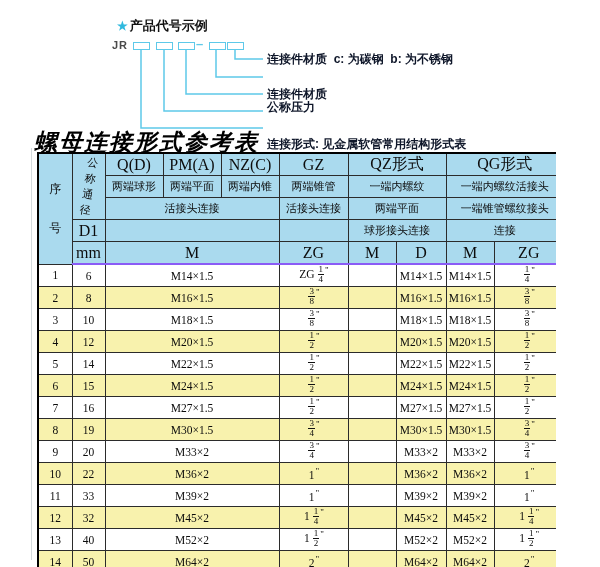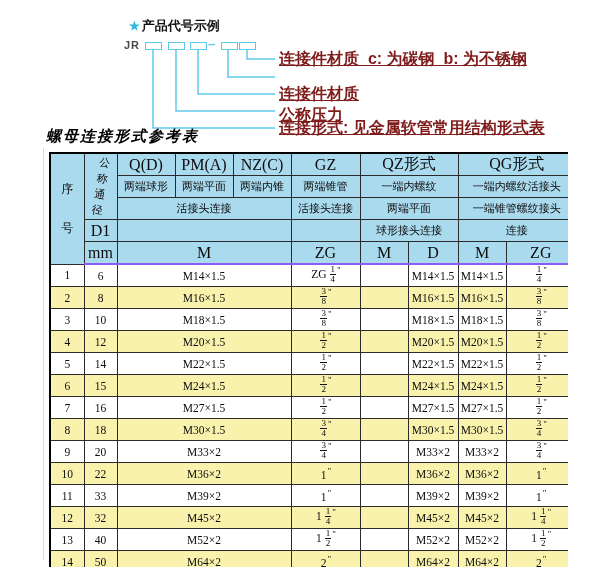--- a/index.html
+++ b/index.html
@@ -1,32 +1,32 @@
 <!DOCTYPE html>
 <html><head>
 <meta charset="utf-8">
 <style>
   html,body{margin:0;padding:0;background:#fff;}
   .page{position:relative;width:556px;height:567px;background:#ffffff;overflow:hidden;
-        font-family:"Liberation Sans",sans-serif;color:#111;margin-left:12px;}
+        font-family:"Liberation Sans",sans-serif;color:#111;}
 
   
   .diagram-heading{position:absolute;left:117px;top:17px;font-size:13px;font-weight:bold;
                    white-space:pre;}
   .diagram-heading .star{color:#2fb9de;font-size:12px;margin-right:2px;}
   .code-prefix{position:absolute;left:112px;top:39px;font-size:11px;font-weight:bold;color:#4a4a4a;letter-spacing:1px;}
   .code-box{position:absolute;top:42px;width:15px;height:6px;border:1.5px solid #5ec9e9;background:#fff;}
   .code-dash{position:absolute;left:196px;top:36px;color:#5ec9e9;font-weight:bold;font-size:13px;}
   .connectors{position:absolute;left:0;top:0;}
-  .diagram-label{position:absolute;left:267px;height:14px;font-size:16px;font-weight:bold;
-                 white-space:pre;color:#7f1d1d;line-height:14px;text-decoration:underline;}
+  .diagram-label{position:absolute;left:267px;height:14px;font-size:12px;font-weight:bold;
+                 white-space:pre;color:#0f172a;line-height:14px;}
 
   
   .table-title{position:absolute;left:34px;top:127px;font-family:"Liberation Serif",serif;
-               font-size:15px;font-weight:bold;font-style:italic;letter-spacing:2px;color:#000;text-align:right;}
+               font-size:23px;font-weight:bold;font-style:italic;letter-spacing:2px;color:#000;text-align:right;}
 
   .scan-line{position:absolute;left:31px;top:148px;width:1px;height:412px;background:#d4dadd;}
 
   
   .table-wrap{position:absolute;left:37px;top:152px;}
   table{border-collapse:collapse;table-layout:fixed;width:526px;border:2px solid #000;background:#fff;}
   th,td{border:1px solid #2b2b2b;text-align:center;vertical-align:middle;padding:0;overflow:hidden;}
   thead th{background:#aadaee;height:21px;font-weight:normal;font-size:11px;
            font-family:"Liberation Serif",serif;color:#0c0c0c;}
   thead th.lat{font-size:16px;}
@@ -63,22 +63,22 @@
   <svg class="connectors" width="600" height="150">
     <polyline points="235,49 235,59 263,59" fill="none" stroke="#5ec9e9" stroke-width="1.5"></polyline>
     <polyline points="216,49 216,77 263,77" fill="none" stroke="#5ec9e9" stroke-width="1.5"></polyline>
     <polyline points="186,49 186,94 263,94" fill="none" stroke="#5ec9e9" stroke-width="1.5"></polyline>
     <polyline points="164,49 164,111 263,111" fill="none" stroke="#5ec9e9" stroke-width="1.5"></polyline>
     <polyline points="141,49 141,128 263,128" fill="none" stroke="#5ec9e9" stroke-width="1.5"></polyline>
   </svg>
 
   <div class="diagram-label" style="top:52px">连接件材质  c: 为碳钢  b: 为不锈钢</div>
   <div class="diagram-label" style="top:87px">连接件材质</div>
-  <div class="diagram-label" style="top:108px">公称压力</div>
-  <div class="diagram-label" style="top:121px">连接形式: 见金属软管常用结构形式表</div>
+  <div class="diagram-label" style="top:100px">公称压力</div>
+  <div class="diagram-label" style="top:137px">连接形式: 见金属软管常用结构形式表</div>
 
   <div class="table-title">螺母连接形式参考表</div>
 
   <div class="scan-line"></div>
 
   <div class="table-wrap">
     <table>
       <colgroup>
         <col style="width:34px">
           <col style="width:33px">
@@ -211,21 +211,21 @@
             <td>16</td>
             <td colspan="3">M27×1.5</td>
             <td><span class="frac"><span class="fn">1</span><span class="fd">2</span></span><span class="inch">"</span></td>
             <td></td>
             <td>M27×1.5</td>
             <td>M27×1.5</td>
             <td><span class="frac"><span class="fn">1</span><span class="fd">2</span></span><span class="inch">"</span></td>
           </tr>
           <tr class="alt">
             <td>8</td>
-            <td>18</td>
+            <td>19</td>
             <td colspan="3">M30×1.5</td>
             <td><span class="frac"><span class="fn">3</span><span class="fd">4</span></span><span class="inch">"</span></td>
             <td></td>
             <td>M30×1.5</td>
             <td>M30×1.5</td>
             <td><span class="frac"><span class="fn">3</span><span class="fd">4</span></span><span class="inch">"</span></td>
           </tr>
           <tr>
             <td>9</td>
             <td>20</td>

